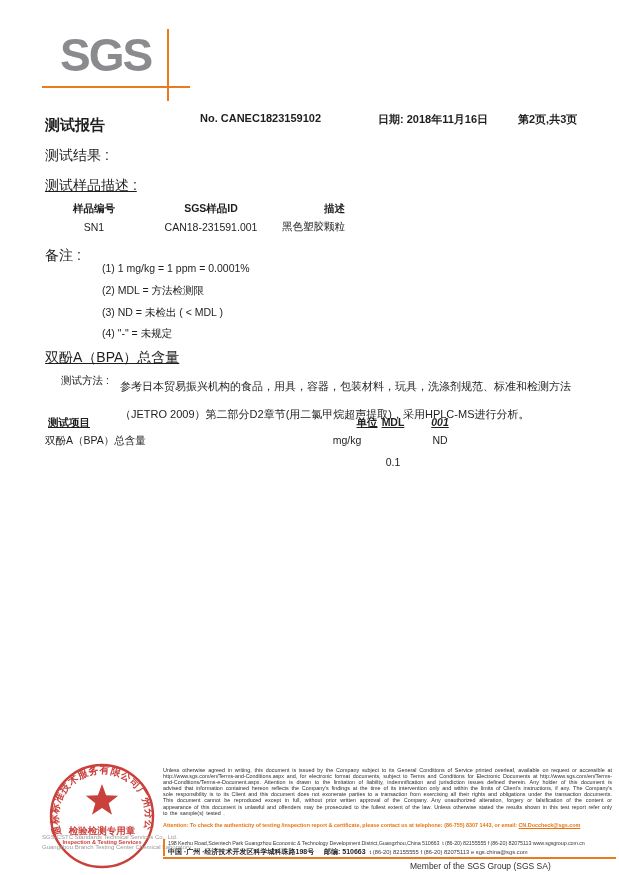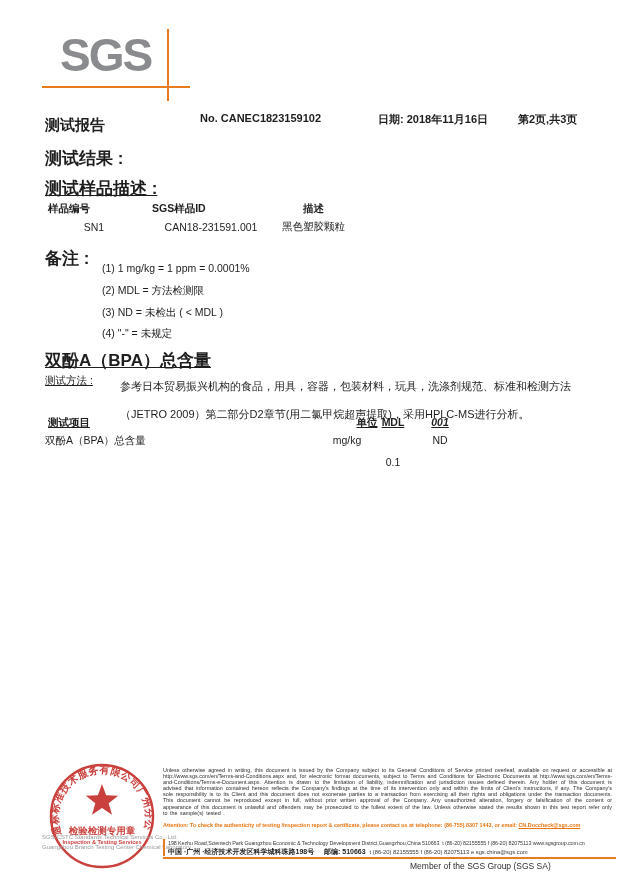--- a/index.html
+++ b/index.html
@@ -10,28 +10,28 @@
   }
   .abs{position:absolute;}
   
   .logo-text{font-weight:bold;font-size:46px;letter-spacing:-2px;color:#8a8b8e;line-height:1;}
   .orange-hline{background:#e87b1e;height:2px;}
   .orange-vline{background:#e87b1e;width:2px;}
   
   .doc-title{font-size:15px;font-weight:bold;color:#1e1e1e;}
   .hdr-small{font-size:11px;font-weight:bold;color:#1e1e1e;}
   
-  .lbl{font-size:17px;font-weight:bold;color:#1e1e1e;}
+  .lbl{font-size:14px;font-weight:normal;color:#1e1e1e;}
   .lbl-u{text-decoration:underline;}
   .body-txt{font-size:10.5px;color:#1e1e1e;}
   
   .sample-table{border-collapse:collapse;font-size:10.5px;color:#1e1e1e;}
-  .sample-table th{font-weight:bold;padding:2px 6px;text-align:left;}
+  .sample-table th{font-weight:bold;padding:2px 6px;text-align:center;}
   .sample-table td{padding:2px 6px;text-align:center;}
-  .sample-table th.left,.sample-table td.left{text-align:center;}
+  .sample-table th.left,.sample-table td.left{text-align:right;}
   
   .note-line{font-size:10.5px;line-height:21.8px;color:#1e1e1e;}
   
   .method-par{font-size:11px;line-height:28px;color:#1e1e1e;width:472px;}
   
   .rt-h{font-size:10.5px;font-weight:bold;text-decoration:underline;color:#1e1e1e;}
   .rt-c{font-size:10.5px;color:#1e1e1e;}
   .ctr{text-align:center;display:inline-block;}
   .ital{font-style:italic;}
   
@@ -88,21 +88,21 @@
   <div class="abs lbl" style="left:45px;top:247px;">备注 :</div>
   <div class="abs" style="left:102px;top:258px;">
     <div class="note-line">(1) 1 mg/kg = 1 ppm = 0.0001%</div>
     <div class="note-line">(2) MDL = 方法检测限</div>
     <div class="note-line">(3) ND = 未检出 ( &lt; MDL )</div>
     <div class="note-line">(4) "-" = 未规定</div>
   </div>
 
   <div class="abs lbl lbl-u" style="left:45px;top:349px;">双酚A（BPA）总含量</div>
 
-  <div class="abs body-txt" style="left:45px;top:374px;text-decoration:underline;">测试方法 :</div>
+  <div class="abs body-txt" style="left:61px;top:374px;">测试方法 :</div>
   <div class="abs method-par" style="left:120px;top:372px;">参考日本贸易振兴机构的食品，用具，容器，包装材料，玩具，洗涤剂规范、标准和检测方法（JETRO 2009）第二部分D2章节(用二氯甲烷超声提取)，采用HPLC-MS进行分析。</div>
 
   <div class="abs rt-h" style="left:48px;top:416px;">测试项目</div>
   <div class="abs rt-h ctr" style="left:346px;top:416px;width:42px;">单位</div>
   <div class="abs rt-h ctr" style="left:372px;top:416px;width:42px;">MDL</div>
   <div class="abs rt-h ctr ital" style="left:418px;top:416px;width:44px;">001</div>
 
   <div class="abs rt-c" style="left:45px;top:434px;">双酚A（BPA）总含量</div>
   <div class="abs rt-c ctr" style="left:326px;top:434px;width:42px;">mg/kg</div>
   <div class="abs rt-c ctr" style="left:372px;top:456px;width:42px;">0.1</div>

